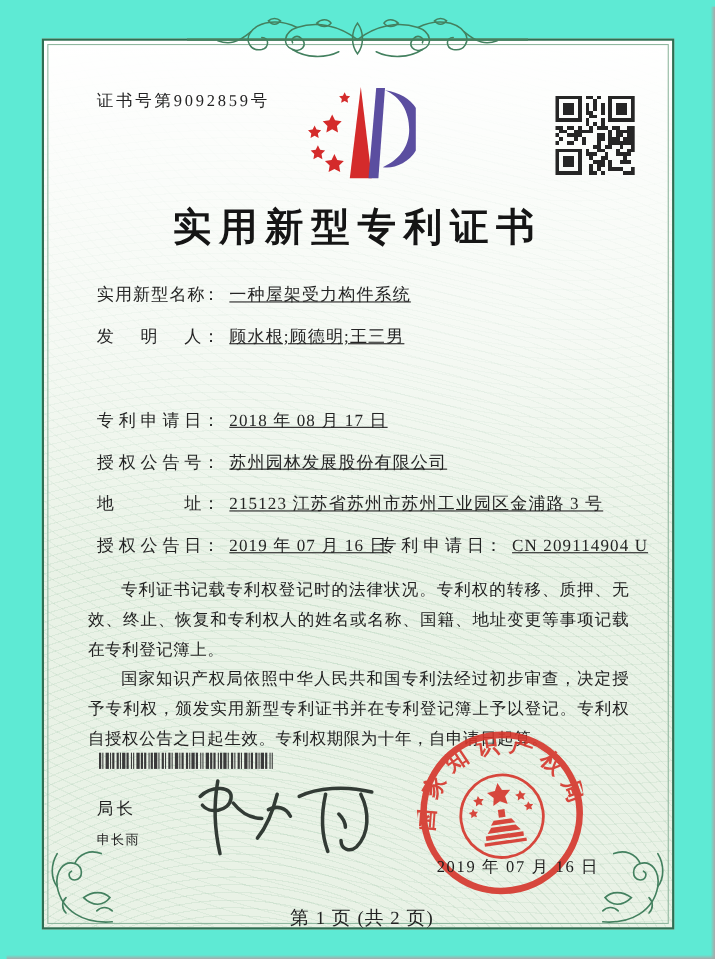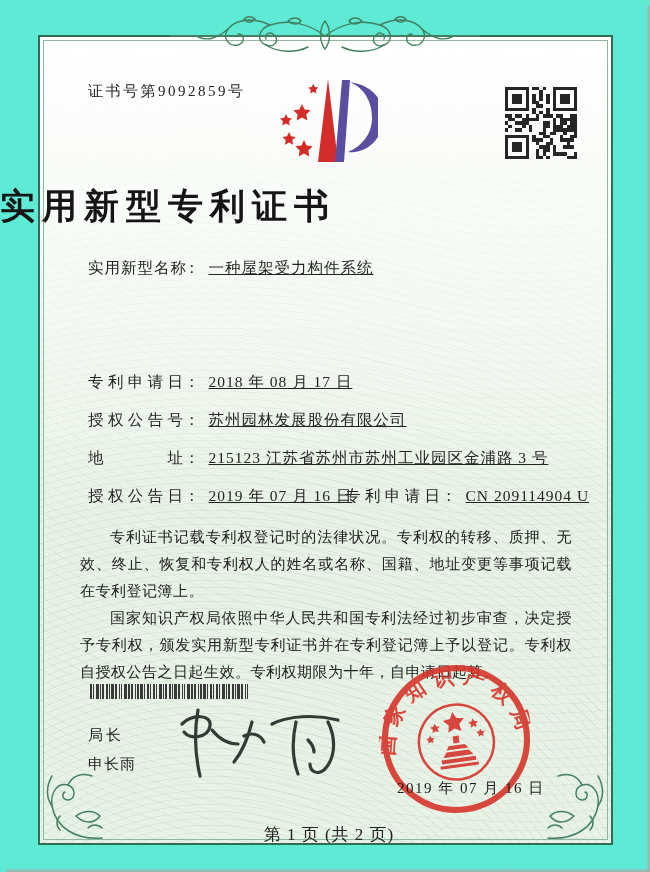--- a/index.html
+++ b/index.html
@@ -40,40 +40,40 @@
   .ornament-corner.left{left:42px;top:772px;}
   .ornament-corner.right{left:544px;top:772px;transform:scaleX(-1);}
   .orn{stroke:var(--orn-green);fill:none;stroke-linecap:round;}
 
   
   .cert-no{position:absolute;left:88px;top:82px;font-size:15px;letter-spacing:2.5px;color:#222;}
   .logo{position:absolute;left:272px;top:74px;width:106px;height:94px;}
   .qr{position:absolute;left:505px;top:87px;width:72px;height:72px;}
 
   .title{
-    position:absolute;left:0;top:183px;width:100%;
+    position:absolute;left:0;top:183px;width:100%;text-align:center;
     font-size:35px;font-weight:bold;letter-spacing:7px;color:#151515;
   }
 
   
   .field-row{position:absolute;left:88px;right:50px;height:22px;font-size:15.5px;letter-spacing:1px;color:#242424;white-space:nowrap;}
   .flabel-text{display:inline-block;width:96px;text-align:justify;text-align-last:justify;vertical-align:bottom;}
   .fcolon{display:inline-block;margin-right:8px;}
   .fvalue{letter-spacing:1px;text-decoration:underline;}
   .fpair2{position:absolute;left:257px;top:0;}
 
   
   .body-text{position:absolute;left:80px;top:524px;width:492px;font-size:15px;line-height:27px;
     letter-spacing:0.5px;color:#222;text-align:justify;}
   .body-text p{text-indent:2em;}
 
   
   .barcode{position:absolute;left:90px;top:684px;width:162px;height:15px;}
   .officer-title{position:absolute;left:88px;top:726px;font-size:15px;letter-spacing:3px;color:#222;font-family:"Liberation Sans","DejaVu Sans",sans-serif;}
-  .officer-name{position:absolute;left:88px;top:755px;font-size:15px;letter-spacing:1px;color:#222;font-family:"Liberation Sans","DejaVu Sans",sans-serif;}
+  .officer-name{position:absolute;left:88px;top:755px;font-size:12px;letter-spacing:1px;color:#222;font-family:"Liberation Sans","DejaVu Sans",sans-serif;}
   .signature{position:absolute;left:168px;top:696px;width:185px;height:92px;}
   .sig{stroke:#323b35;fill:none;stroke-linecap:round;stroke-linejoin:round;}
 
   .seal{position:absolute;left:380px;top:663px;width:152px;height:152px;transform:rotate(-8deg);opacity:.9;}
   .seal-stroke{stroke:var(--seal-red);fill:none;}
   .seal-fill{fill:var(--seal-red);}
   .seal-text{fill:var(--seal-red);font-size:20px;font-weight:bold;letter-spacing:8px;}
   .seal-date{position:absolute;left:397px;top:779px;font-size:15px;letter-spacing:1.5px;color:#1c1c1c;z-index:5;}
 
   .footer{position:absolute;left:4px;top:823px;width:100%;text-align:center;font-size:17px;color:#222;letter-spacing:1px;}
@@ -376,20 +376,23 @@
       <rect x="4" y="20" width="1" height="1" fill="#262626"></rect>
       <rect x="5" y="20" width="1" height="1" fill="#262626"></rect>
       <rect x="6" y="20" width="1" height="1" fill="#262626"></rect>
     </svg>
 
   <div class="title">实用新型专利证书</div>
 
   <div class="field-row" style="top:258px">
     <span class="flabel-text">实用新型名称</span><span class="fcolon">：</span><span class="fvalue">一种屋架受力构件系统</span>
   </div>
+  <div class="field-row" style="top:296px">
+    <span class="flabel-text">发明人</span><span class="fcolon">：</span><span class="fvalue">顾水根;顾德明;王三男</span>
+  </div>
   <div class="field-row" style="top:372px">
     <span class="flabel-text">专利申请日</span><span class="fcolon">：</span><span class="fvalue">2018 年 08 月 17 日</span>
   </div>
   <div class="field-row" style="top:410px">
     <span class="flabel-text">授权公告号</span><span class="fcolon">：</span><span class="fvalue">苏州园林发展股份有限公司</span>
   </div>
   <div class="field-row" style="top:448px">
     <span class="flabel-text">地址</span><span class="fcolon">：</span><span class="fvalue">215123 江苏省苏州市苏州工业园区金浦路 3 号</span>
   </div>
   <div class="field-row" style="top:486px">

